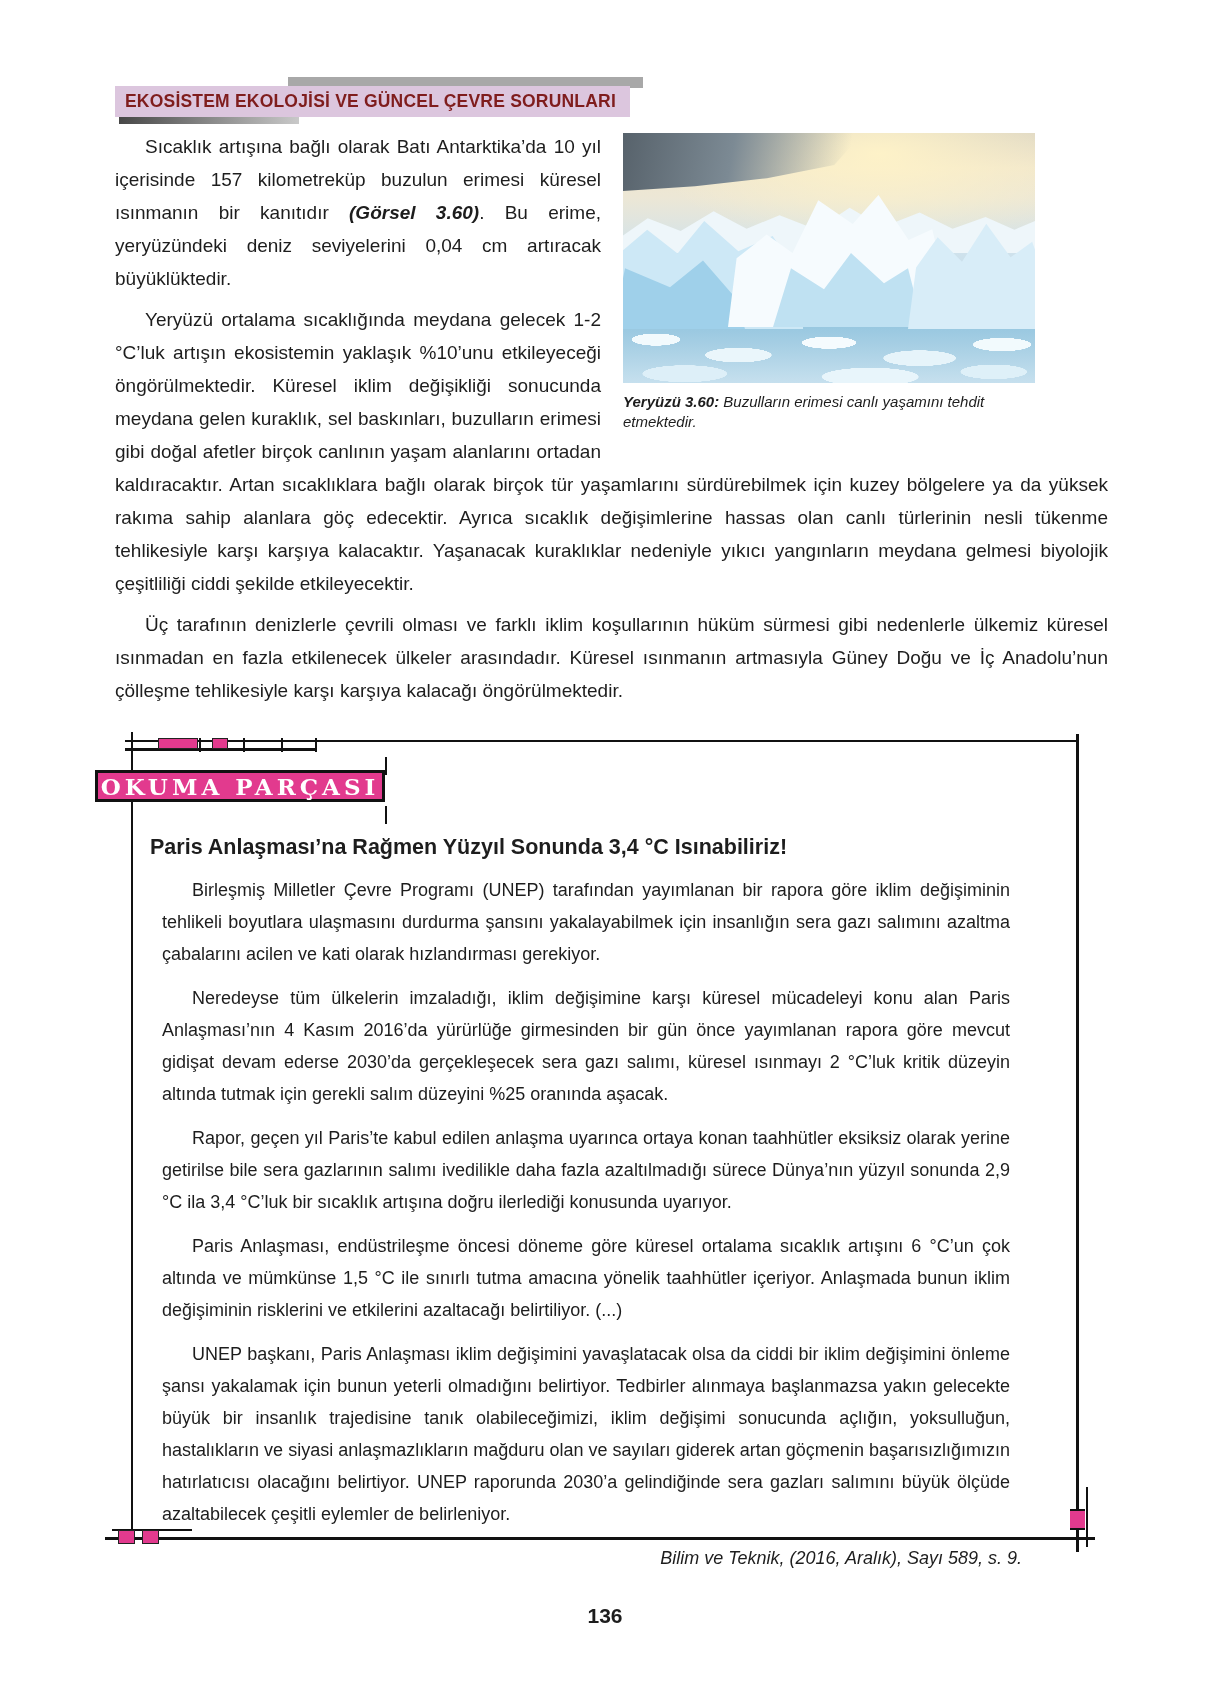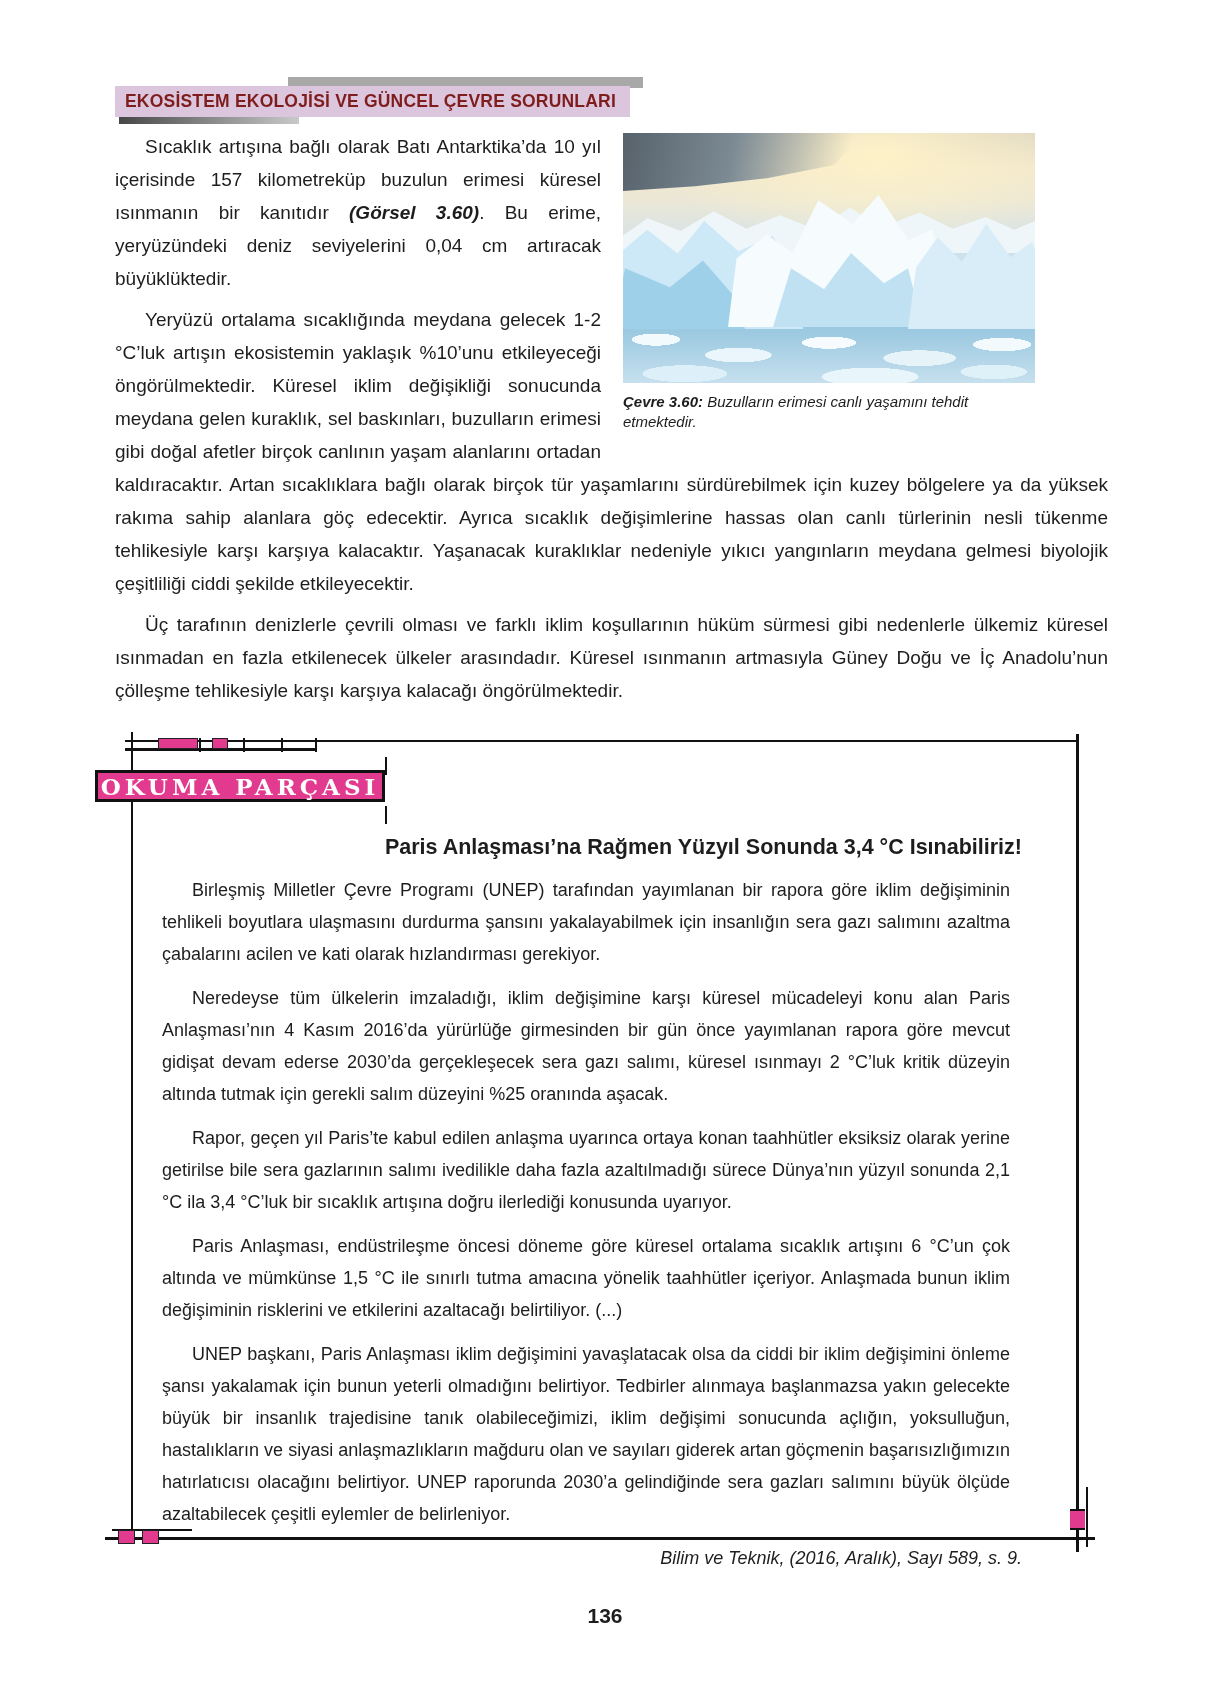--- a/index.html
+++ b/index.html
@@ -86,21 +86,21 @@
     background:#e23a8e;border:3px solid #111;box-sizing:border-box;
     display:flex;align-items:center;justify-content:center;
     font-family:"DejaVu Serif", serif;font-weight:bold;font-size:23px;
     letter-spacing:4px;color:#ffffff;z-index:3;
   }
   
   .reading{
     position:absolute;left:150px;top:832px;width:872px;
     font-size:18px;line-height:32px;text-align:justify;
   }
-  .reading h2{margin:0 0 12px 0;font-size:21.5px;line-height:30px;text-align:right;font-weight:bold;}
+  .reading h2{margin:0 0 12px 0;font-size:21.5px;line-height:30px;text-align:left;font-weight:bold;}
   .reading p{margin:12px;text-indent:30px;}
   .source{margin-top:4px;text-align:right;font-style:italic;font-size:18px;line-height:33px;}
   .source-note{text-align:right;padding-right:115px;font-style:italic;font-size:18px;line-height:33px;}
   
   .page-number{position:absolute;left:0;top:1604px;width:100%;text-align:center;
     font-weight:bold;font-size:21px;}
 </style>
 </head>
 <body>
 
@@ -116,21 +116,21 @@
       <div class="cloud-dark"></div>
       <div class="far-ice"></div>
       <div class="water"></div>
       <div class="berg-left"></div>
       <div class="berg-left-shade"></div>
       <div class="berg-center"></div>
       <div class="berg-center-shade"></div>
       <div class="berg-right"></div>
       <div class="floes"></div>
     </div>
-    <div class="caption"><b>Çevre 3.60:</b><span> Buzulların erimesi canlı yaşamını tehdit etmektedir.</span></div>
+    <div class="caption"><b>Yeryüzü 3.60:</b><span> Buzulların erimesi canlı yaşamını tehdit etmektedir.</span></div>
   </div>
   <p><span>Sıcaklık artışına bağlı olarak Batı Antarktika’da 10 yıl içerisinde 157 kilometreküp buzulun erimesi küresel ısınmanın bir kanıtıdır </span><span class="figref">(Görsel 3.60)</span><span>. Bu erime, yeryüzündeki deniz seviyelerini 0,04 cm artıracak büyüklüktedir.</span></p>
   <p>Yeryüzü ortalama sıcaklığında meydana gelecek 1-2 °C’luk artışın ekosistemin yaklaşık %10’unu etkileyeceği öngörülmektedir. Küresel iklim değişikliği sonucunda meydana gelen kuraklık, sel baskınları, buzulların erimesi gibi doğal afetler birçok canlının yaşam alanlarını ortadan kaldıracaktır. Artan sıcaklıklara bağlı olarak birçok tür yaşamlarını sürdürebilmek için kuzey bölgelere ya da yüksek rakıma sahip alanlara göç edecektir. Ayrıca sıcaklık değişimlerine hassas olan canlı türlerinin nesli tükenme tehlikesiyle karşı karşıya kalacaktır. Yaşanacak kuraklıklar nedeniyle yıkıcı yangınların meydana gelmesi biyolojik çeşitliliği ciddi şekilde etkileyecektir.</p>
   <p>Üç tarafının denizlerle çevrili olması ve farklı iklim koşullarının hüküm sürmesi gibi nedenlerle ülkemiz küresel ısınmadan en fazla etkilenecek ülkeler arasındadır. Küresel ısınmanın artmasıyla Güney Doğu ve İç Anadolu’nun çölleşme tehlikesiyle karşı karşıya kalacağı öngörülmektedir.</p>
 </div>
 
 <div class="mark line-top-thin"></div>
 <div class="mark line-top-thick"></div>
 <div class="pinkmark strip-r1"></div>
 <div class="pinkmark strip-r2"></div>
@@ -148,19 +148,19 @@
 <div class="pinkmark sq2"></div>
 <div class="mark badge-tick-a"></div>
 <div class="mark badge-tick-b"></div>
 
 <div class="reading-badge">OKUMA PARÇASI</div>
 
 <div class="reading">
   <h2>Paris Anlaşması’na Rağmen Yüzyıl Sonunda 3,4 °C Isınabiliriz!</h2>
   <p>Birleşmiş Milletler Çevre Programı (UNEP) tarafından yayımlanan bir rapora göre iklim değişiminin tehlikeli boyutlara ulaşmasını durdurma şansını yakalayabilmek için insanlığın sera gazı salımını azaltma çabalarını acilen ve kati olarak hızlandırması gerekiyor.</p>
   <p>Neredeyse tüm ülkelerin imzaladığı, iklim değişimine karşı küresel mücadeleyi konu alan Paris Anlaşması’nın 4 Kasım 2016’da yürürlüğe girmesinden bir gün önce yayımlanan rapora göre mevcut gidişat devam ederse 2030’da gerçekleşecek sera gazı salımı, küresel ısınmayı 2 °C’luk kritik düzeyin altında tutmak için gerekli salım düzeyini %25 oranında aşacak.</p>
-  <p>Rapor, geçen yıl Paris’te kabul edilen anlaşma uyarınca ortaya konan taahhütler eksiksiz olarak yerine getirilse bile sera gazlarının salımı ivedilikle daha fazla azaltılmadığı sürece Dünya’nın yüzyıl sonunda 2,1 °C ila 3,4 °C’luk bir sıcaklık artışına doğru ilerlediği konusunda uyarıyor.</p>
+  <p>Rapor, geçen yıl Paris’te kabul edilen anlaşma uyarınca ortaya konan taahhütler eksiksiz olarak yerine getirilse bile sera gazlarının salımı ivedilikle daha fazla azaltılmadığı sürece Dünya’nın yüzyıl sonunda 2,9 °C ila 3,4 °C’luk bir sıcaklık artışına doğru ilerlediği konusunda uyarıyor.</p>
   <p>Paris Anlaşması, endüstrileşme öncesi döneme göre küresel ortalama sıcaklık artışını 6 °C’un çok altında ve mümkünse 1,5 °C ile sınırlı tutma amacına yönelik taahhütler içeriyor. Anlaşmada bunun iklim değişiminin risklerini ve etkilerini azaltacağı belirtiliyor. (...)</p>
   <p>UNEP başkanı, Paris Anlaşması iklim değişimini yavaşlatacak olsa da ciddi bir iklim değişimini önleme şansı yakalamak için bunun yeterli olmadığını belirtiyor. Tedbirler alınmaya başlanmazsa yakın gelecekte büyük bir insanlık trajedisine tanık olabileceğimizi, iklim değişimi sonucunda açlığın, yoksulluğun, hastalıkların ve siyasi anlaşmazlıkların mağduru olan ve sayıları giderek artan göçmenin başarısızlığımızın hatırlatıcısı olacağını belirtiyor. UNEP raporunda 2030’a gelindiğinde sera gazları salımını büyük ölçüde azaltabilecek çeşitli eylemler de belirleniyor.</p>
   <div class="source">Bilim ve Teknik, (2016, Aralık), Sayı 589, s. 9.</div>
 </div>
 
 <div class="page-number">136</div>
 
 </body></html>

